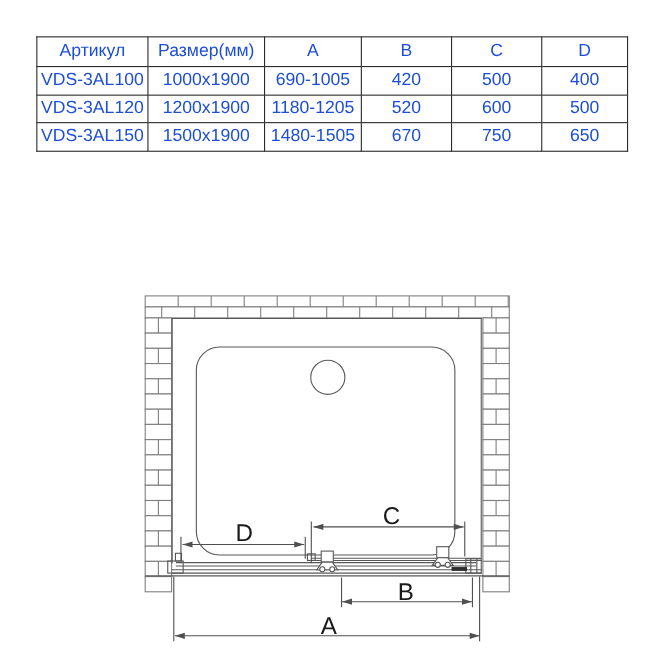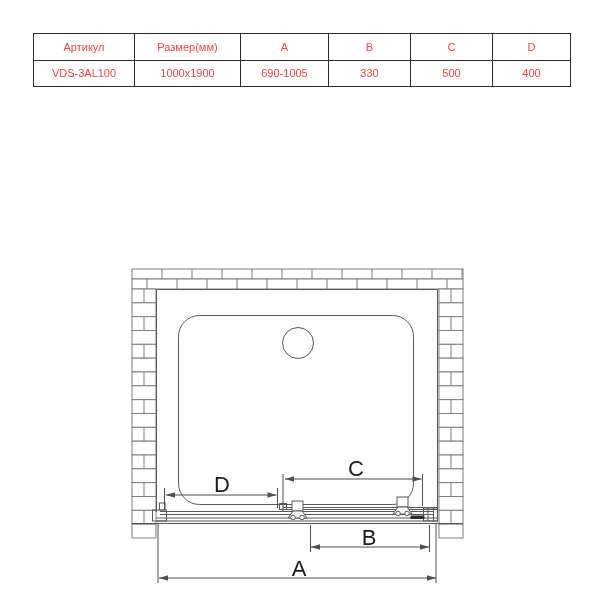--- a/index.html
+++ b/index.html
@@ -7,21 +7,21 @@
     width:600px; height:600px; position:relative; overflow:hidden;
     background:#ffffff;
     font-family:"Liberation Sans", sans-serif;
   }
   .spec-table {
     position:absolute; left:33px; top:33px;
     border-collapse:collapse; table-layout:fixed;
   }
   .spec-table th, .spec-table td {
     border:1px solid #2b2b2b;
-    font-size:11px; font-weight:400; color:#ef4444;
+    font-size:16px; font-weight:400; color:#1d4ed8;
     text-align:center; vertical-align:middle;
     padding:0; white-space:nowrap; overflow:hidden;
   }
   .spec-table thead tr { height:27px; }
   .spec-table tbody tr { height:25.5px;margin-left:12px; }
   .diagram-svg { position:absolute; left:0; top:250px; }
 </style>
 </head>
 <body>
 
@@ -42,23 +42,39 @@
         <th>B</th>
         <th>C</th>
         <th>D</th>
       </tr>
     </thead>
   <tbody id="spec-body">
       <tr>
         <td>VDS-3AL100</td>
         <td>1000x1900</td>
         <td>690-1005</td>
-        <td>330</td>
+        <td>420</td>
         <td>500</td>
         <td>400</td>
+      </tr>
+      <tr>
+        <td>VDS-3AL120</td>
+        <td>1200x1900</td>
+        <td>1180-1205</td>
+        <td>520</td>
+        <td>600</td>
+        <td>500</td>
+      </tr>
+      <tr>
+        <td>VDS-3AL150</td>
+        <td>1500x1900</td>
+        <td>1480-1505</td>
+        <td>670</td>
+        <td>750</td>
+        <td>650</td>
       </tr>
     </tbody>
 </table>
 
 <svg id="diagram" class="diagram-svg" width="600" height="350" viewBox="0 0 600 350">
     <g>
       <rect x="132" y="19" width="331" height="10" fill="#fff" stroke="#7f7f7f" stroke-width="1"></rect>
       <line x1="162" y1="19" x2="162" y2="29" stroke="#7f7f7f" stroke-width="1"></line>
       <line x1="192" y1="19" x2="192" y2="29" stroke="#7f7f7f" stroke-width="1"></line>
       <line x1="222" y1="19" x2="222" y2="29" stroke="#7f7f7f" stroke-width="1"></line>

